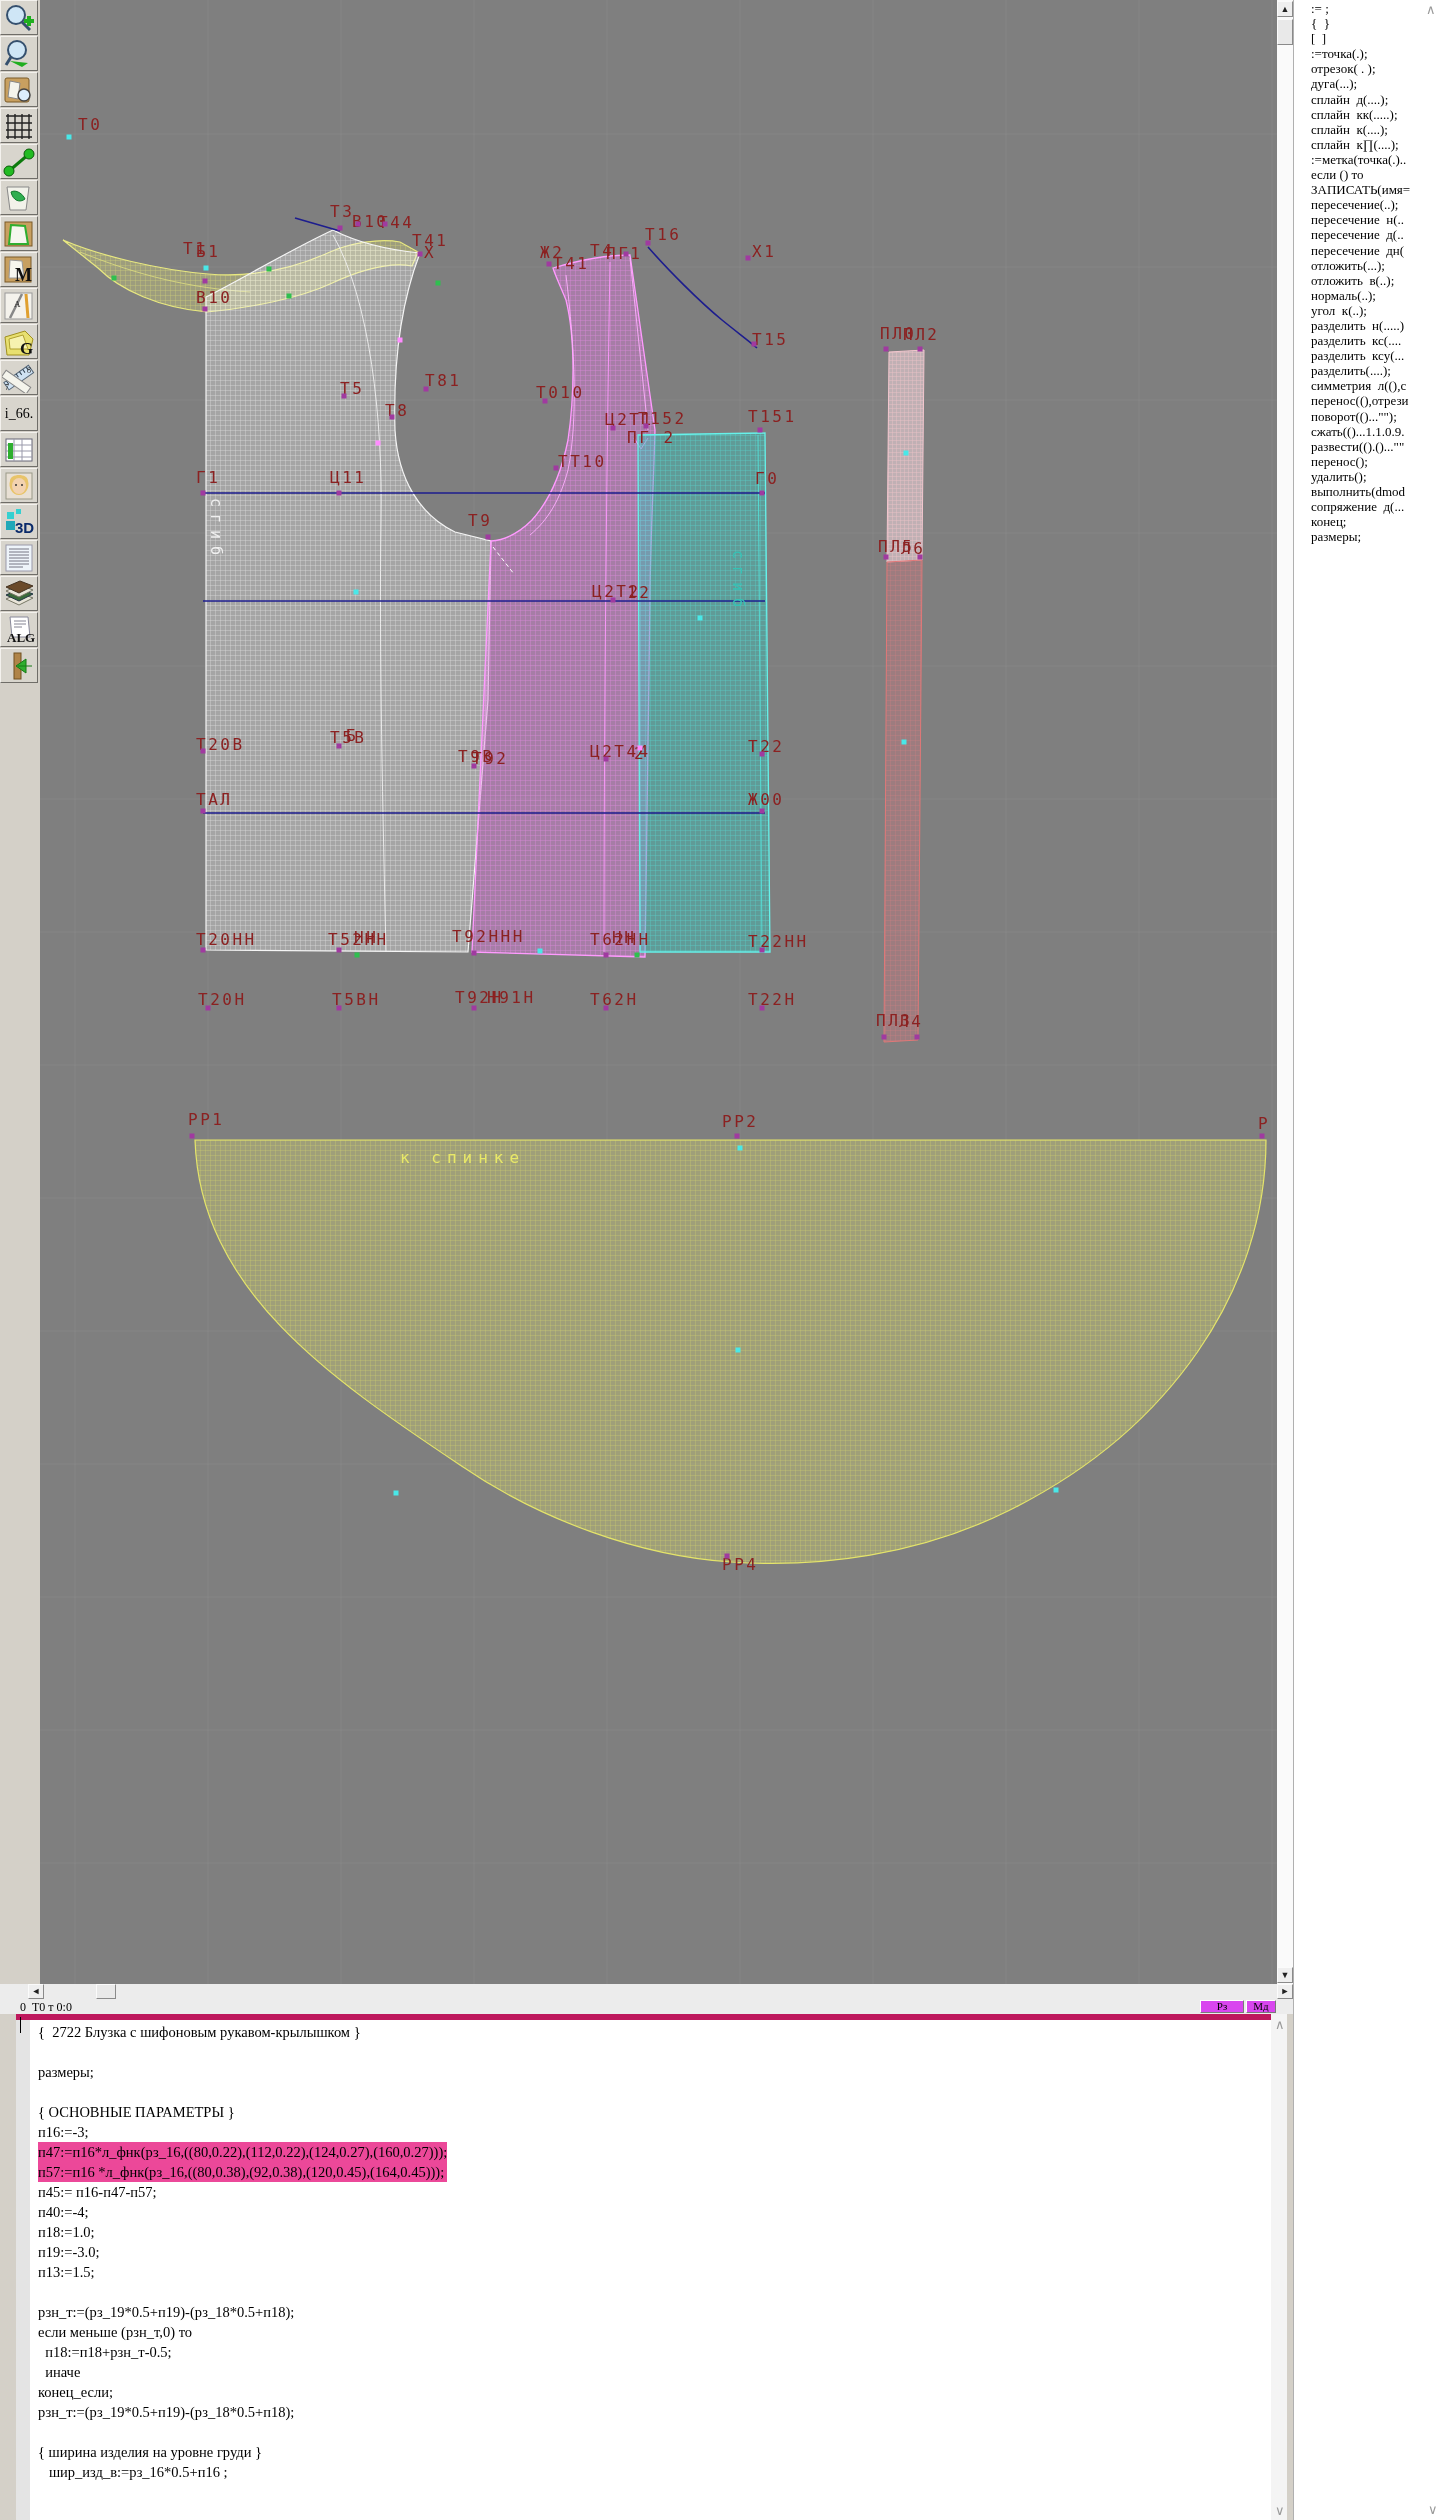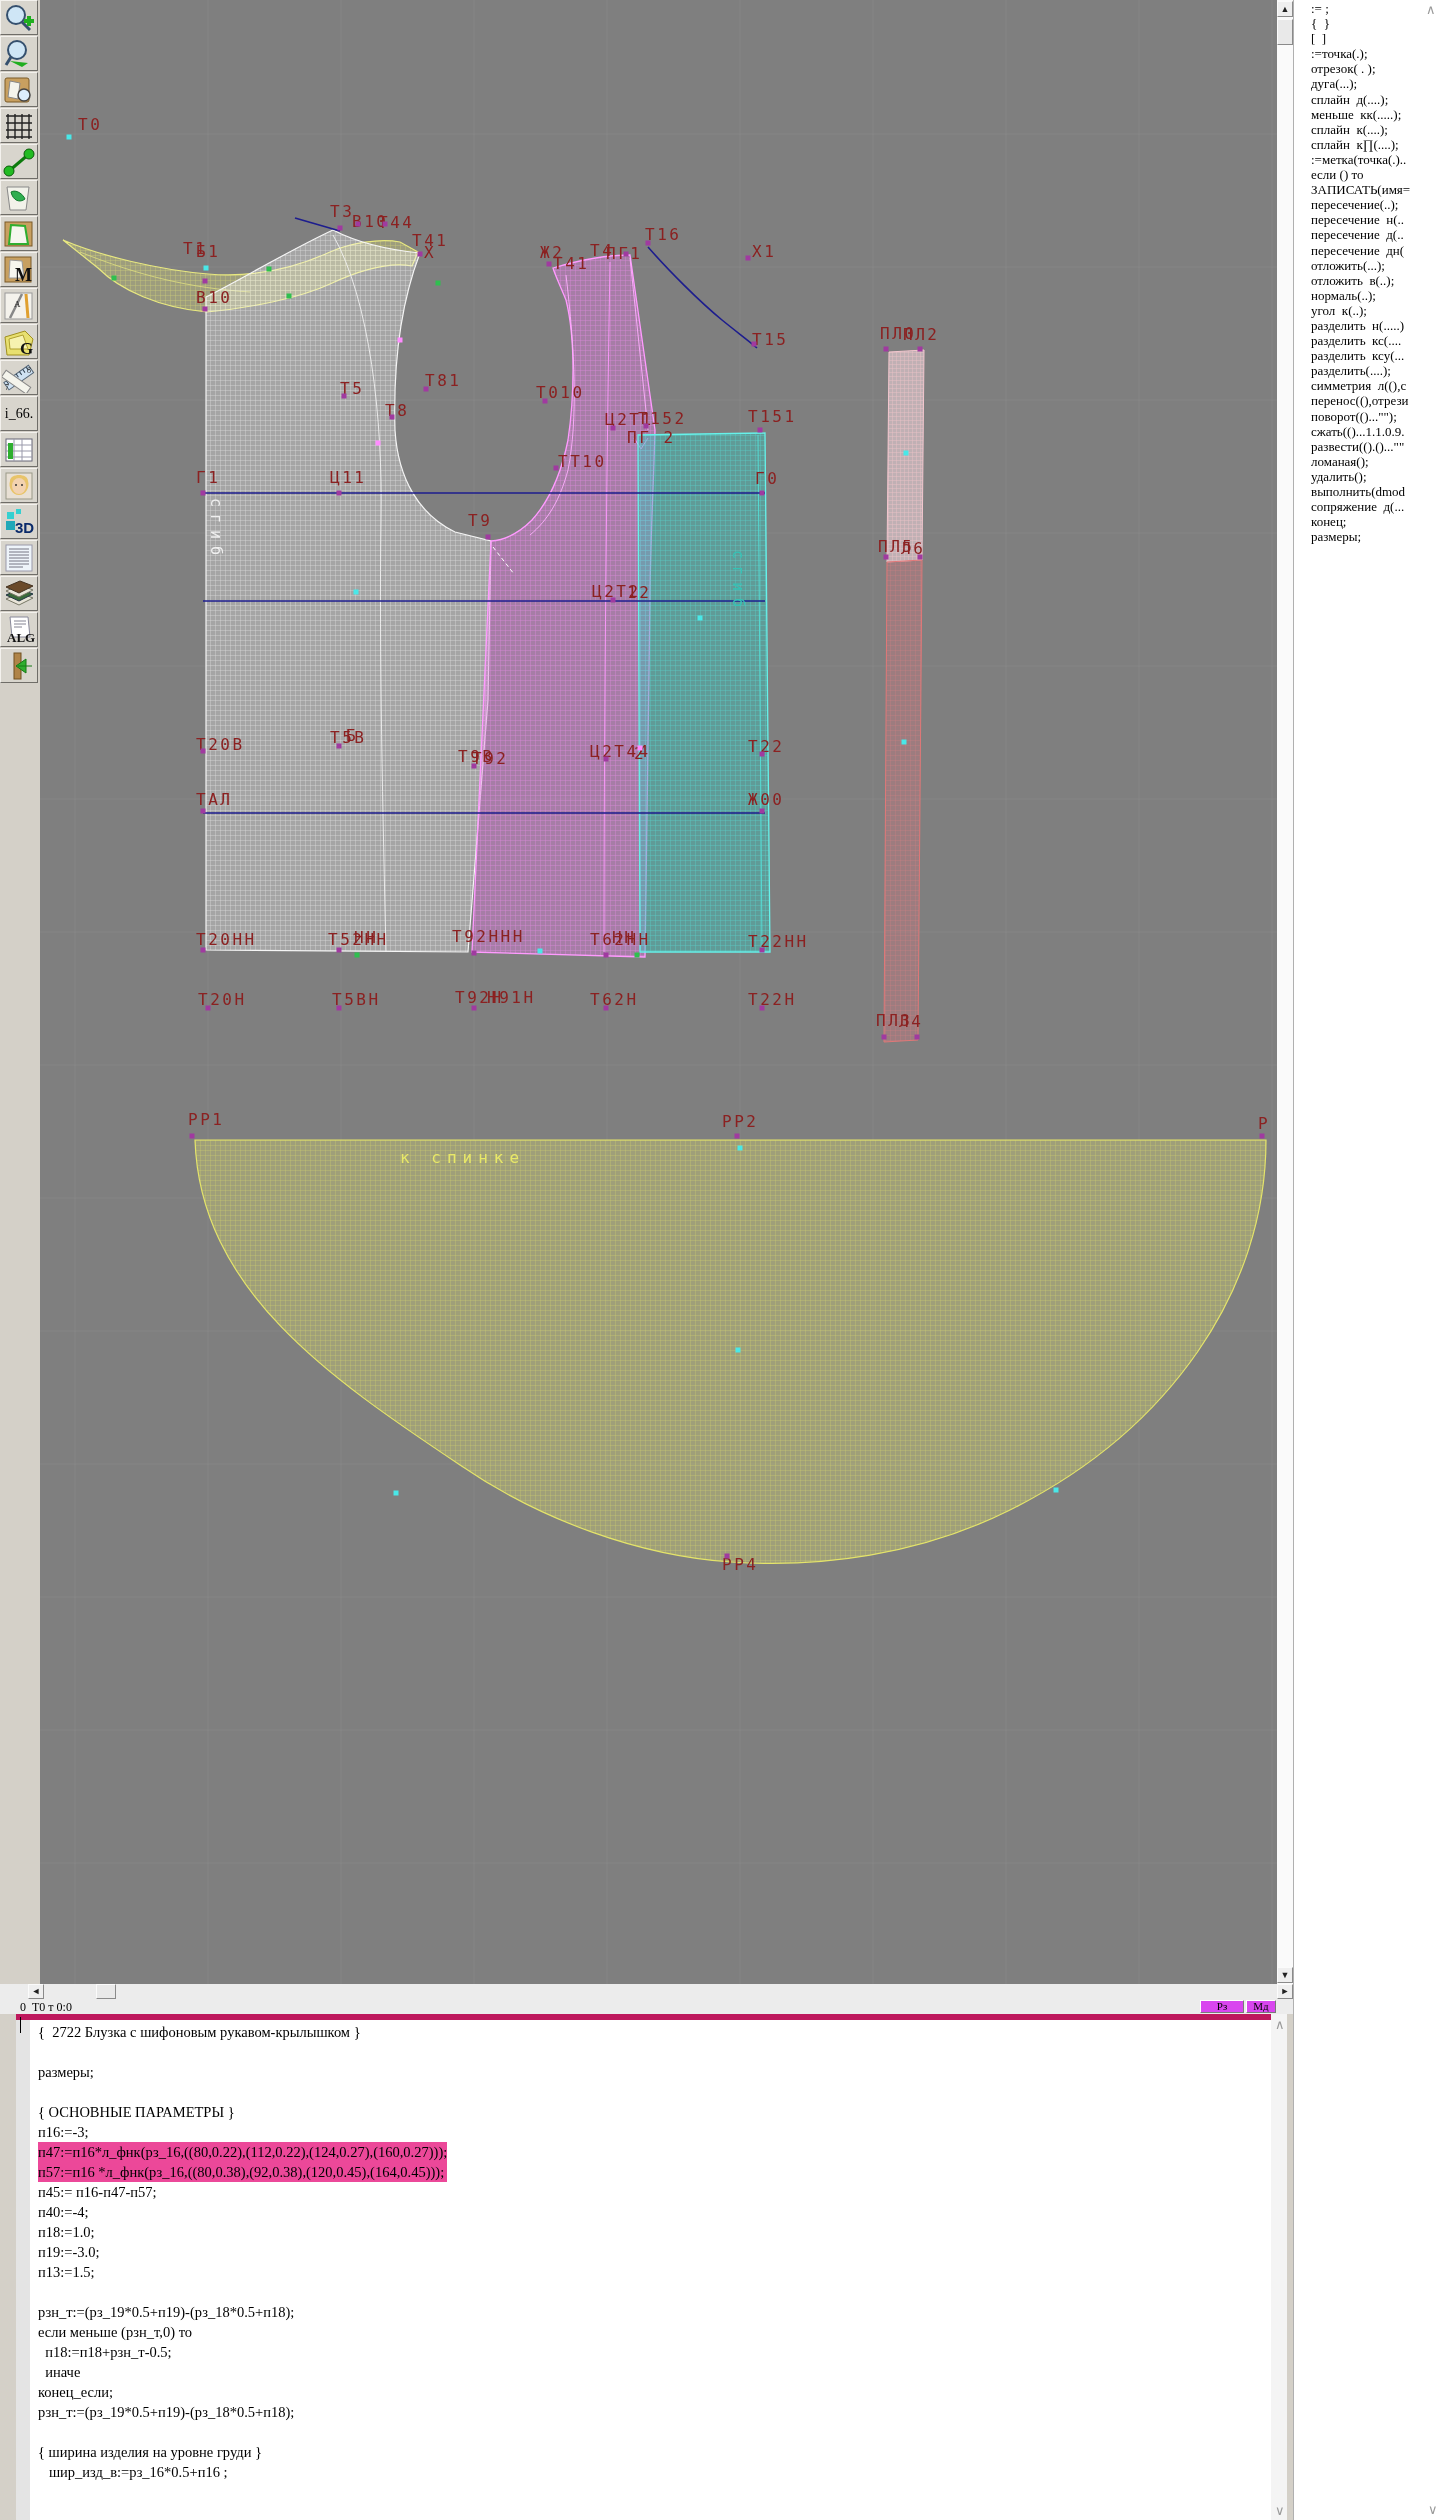--- a/index.html
+++ b/index.html
@@ -517,21 +517,21 @@
 
 <div id="rightpanel">
   <div id="cmd-list">
       <div class="cmd-item">:= ;</div>
       <div class="cmd-item">{  }</div>
       <div class="cmd-item">[  ]</div>
       <div class="cmd-item">:=точка(.);</div>
       <div class="cmd-item">отрезок( . );</div>
       <div class="cmd-item">дуга(...);</div>
       <div class="cmd-item">сплайн  д(....);</div>
-      <div class="cmd-item">меньше  кк(.....);</div>
+      <div class="cmd-item">сплайн  кк(.....);</div>
       <div class="cmd-item">сплайн  к(....);</div>
       <div class="cmd-item">сплайн  к∏(....);</div>
       <div class="cmd-item">:=метка(точка(.)..</div>
       <div class="cmd-item">если () то</div>
       <div class="cmd-item">ЗАПИСАТЬ(имя=</div>
       <div class="cmd-item">пересечение(..);</div>
       <div class="cmd-item">пересечение  н(..</div>
       <div class="cmd-item">пересечение  д(..</div>
       <div class="cmd-item">пересечение  дн(</div>
       <div class="cmd-item">отложить(...);</div>
@@ -540,21 +540,21 @@
       <div class="cmd-item">угол  к(..);</div>
       <div class="cmd-item">разделить  н(.....)</div>
       <div class="cmd-item">разделить  кс(....</div>
       <div class="cmd-item">разделить  ксу(...</div>
       <div class="cmd-item">разделить(....);</div>
       <div class="cmd-item">симметрия  л((),с</div>
       <div class="cmd-item">перенос((),отрези</div>
       <div class="cmd-item">поворот(()..."");</div>
       <div class="cmd-item">сжать(()...1.1.0.9.</div>
       <div class="cmd-item">развести(().()...""</div>
-      <div class="cmd-item">ломаная();</div>
+      <div class="cmd-item">перенос();</div>
       <div class="cmd-item">удалить();</div>
       <div class="cmd-item">выполнить(dmod</div>
       <div class="cmd-item">сопряжение  д(...</div>
       <div class="cmd-item">конец;</div>
       <div class="cmd-item">размеры;</div>
     </div>
   <div class="chev" style="left:132px;top:2px;">∧</div>
   <div class="chev" style="left:134px;top:2502px;">∨</div>
 </div>
 

